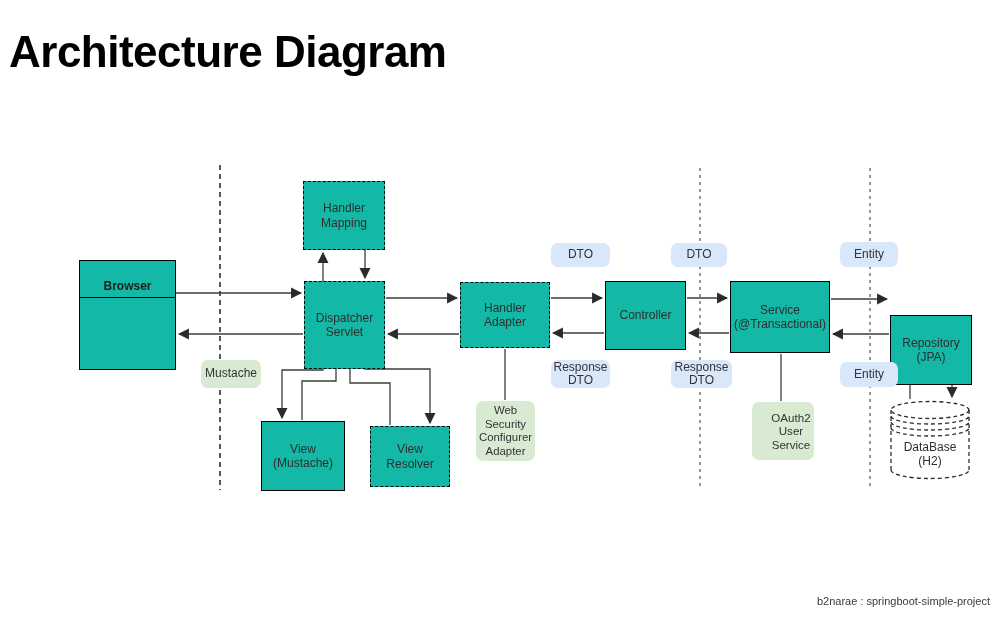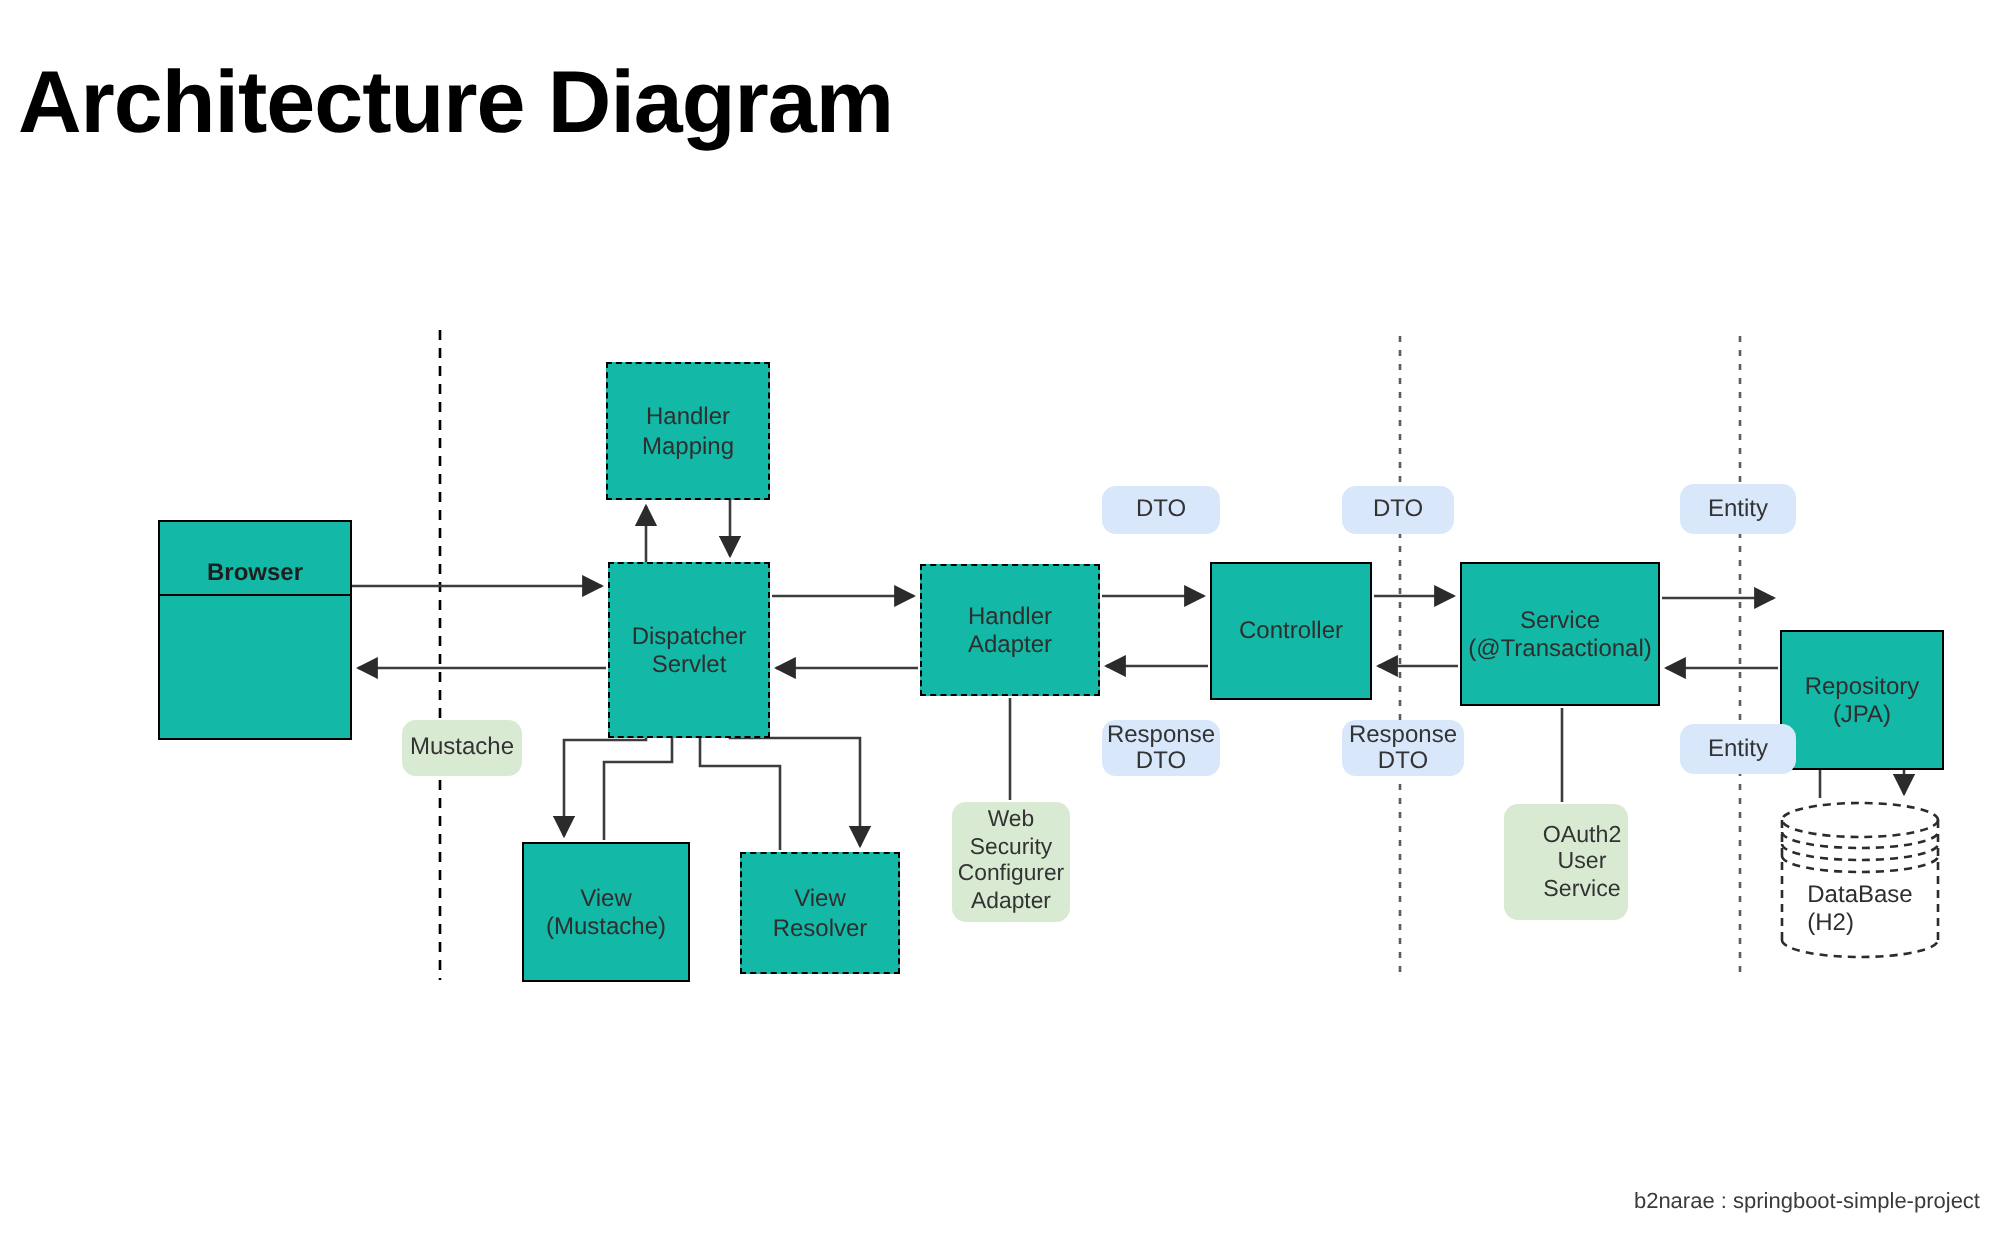--- a/index.html
+++ b/index.html
@@ -28,21 +28,21 @@
   #handler-mapping   { left:303px; top:181px; width:82px;  height:69px; }
   #dispatcher-servlet{ left:304px; top:281px; width:81px;  height:88px; }
   #handler-adapter   { left:460px; top:282px; width:90px;  height:66px; }
   #controller        { left:605px; top:281px; width:81px;  height:69px; }
   #service           { left:730px; top:281px; width:100px; height:72px; }
   #repository        { left:890px; top:283px; width:82px;  height:70px;margin-top:32px; }
   #view-mustache     { left:261px; top:421px; width:84px;  height:70px; }
   #view-resolver     { left:370px; top:426px; width:80px;  height:61px; }
   #db-label {
     position:absolute; left:890px; top:438px; width:80px; height:32px;
-    display:flex; align-items:center; justify-content:center; 
+    display:flex; align-items:center; justify-content:center; text-align:center;
     font-size:12px; line-height:14.5px; color:#2e2e2e; white-space:pre-line;
   }
   .badge {
     position:absolute; border-radius:7px; display:flex; align-items:center;
     justify-content:center; text-align:center; font-size:12px; line-height:13.5px;
     color:#333; white-space:pre-line;
   }
   .badge.green { background:#d9ead3; }
   .badge.blue  { background:#d9e7fb; }
   #session  { left:201px; top:360px; width:60px; height:28px; }

